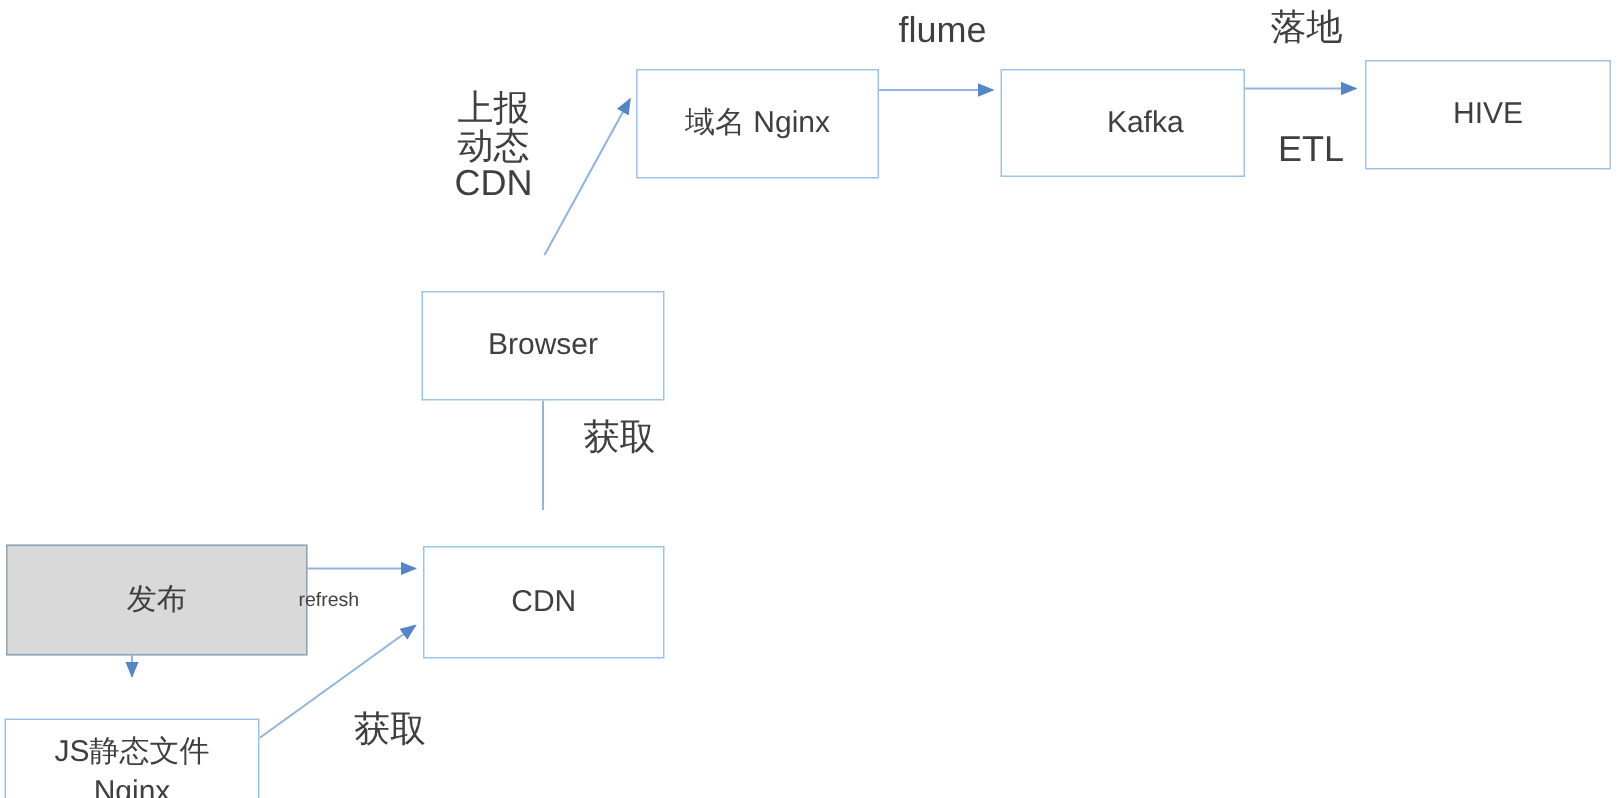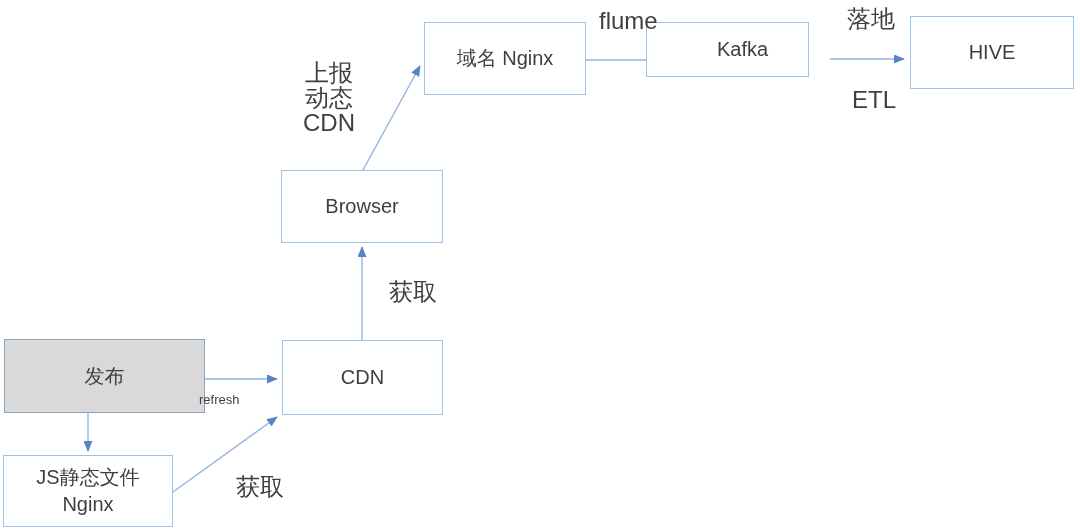--- a/index.html
+++ b/index.html
@@ -26,20 +26,21 @@
   .node {
     position: absolute;
     box-sizing: border-box;
     border: 1.5px solid #9DC3E6;
     background: #ffffff;
     display: flex;
     align-items: center;
     justify-content: center;
     color: #3F3F3F;
     font-size: 20px;
+    margin-top: 24px;
   }
   .node--gray {
     background: #D9D9D9;
     border-color: #8CA3BE;
   }
   .node-label {
     white-space: pre-line;
     text-align: center;
     line-height: 27px;
   }
@@ -87,21 +88,21 @@
   </div>
 
   <div class="node" style="left:281px; top:170px; width:162px; height:73px;">
     <span class="node-label">Browser</span>
   </div>
 
   <div class="node" style="left:424px; top:22px; width:162px; height:73px;">
     <span class="node-label">域名 Nginx</span>
   </div>
 
-  <div class="node" style="left:646px; top:22px; width:163px; height:55px;padding-left:30px;">
+  <div class="node" style="left:667px; top:22px; width:163px; height:72px;padding-left:30px;">
     <span class="node-label">Kafka</span>
   </div>
 
   <div class="node" style="left:910px; top:16px; width:164px; height:73px;">
     <span class="node-label">HIVE</span>
   </div>
 
   <div class="edge-label edge-label--small" style="left:199px; top:342px;">refresh</div>
 
   <div class="edge-label" style="left:236px; top:474px;">获取</div>

